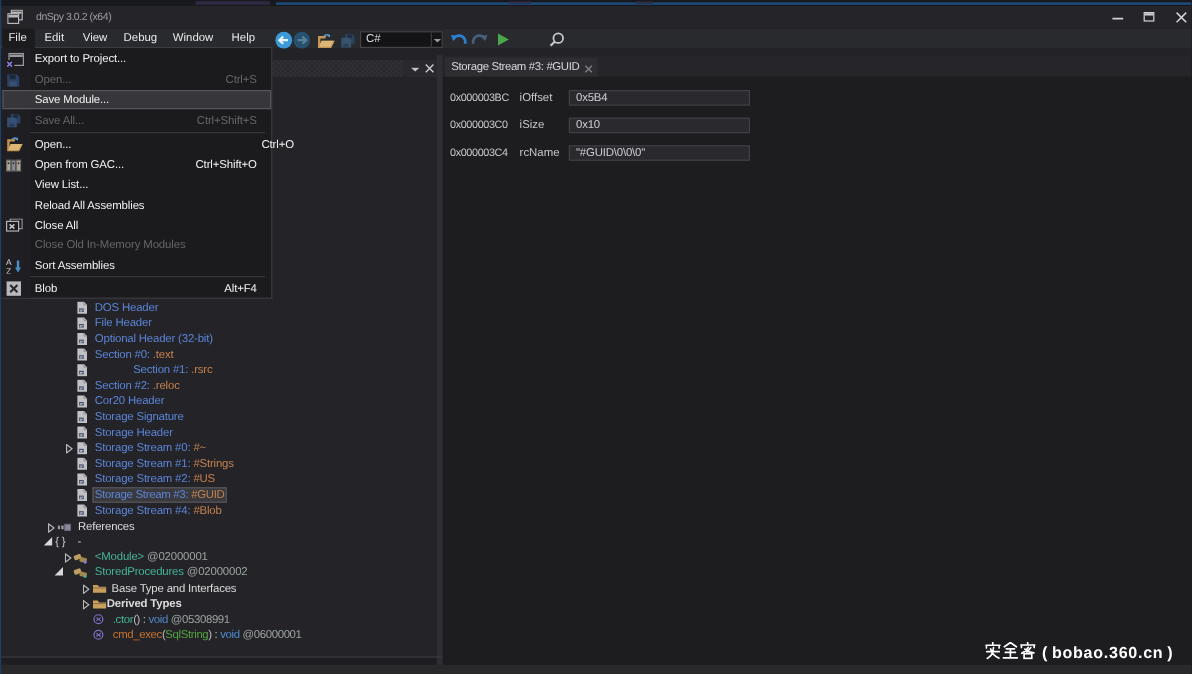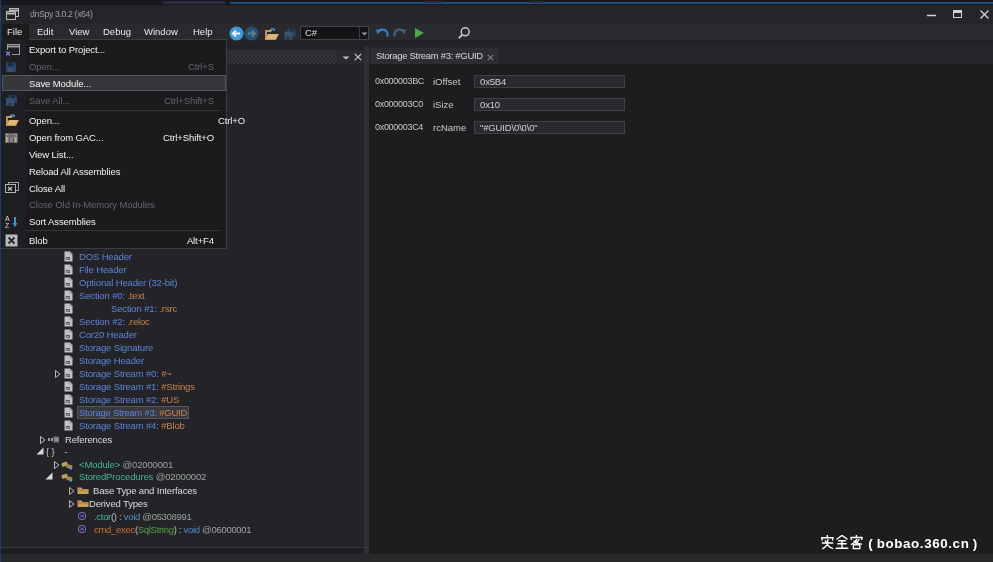--- a/index.html
+++ b/index.html
@@ -194,21 +194,21 @@
 <div class="trow" style="left:79px;top:380px;"><span class="blue">Storage Stream #1: </span><span class="tan">#Strings</span></div>
 <div class="trow" style="left:79px;top:393px;"><span class="blue">Storage Stream #2: </span><span class="tan">#US</span></div>
 <div class="abs" style="left:77px;top:406px;width:112px;height:13px;background:#3a3a3e;border:1px solid #56565b;box-sizing:border-box;"></div>
 <div class="trow" style="left:79px;top:406px;letter-spacing:-0.25px;"><span class="blue">Storage Stream #3: </span><span class="tan">#GUID</span></div>
 <div class="trow" style="left:79px;top:419px;"><span class="blue">Storage Stream #4: </span><span class="tan">#Blob</span></div>
 <div class="trow wht" style="left:65px;top:433px;">References</div>
 <div class="trow" style="left:46px;top:445px;"><span style="color:#c8c8ca;">{ }</span><span style="color:#c8c8ca;padding-left:10px;">-</span></div>
 <div class="trow" style="left:79px;top:458px;"><span class="teal">&lt;Module&gt;</span><span class="gry"> @02000001</span></div>
 <div class="trow" style="left:79px;top:470px;"><span class="teal">StoredProcedures</span><span class="gry"> @02000002</span></div>
 <div class="trow wht" style="left:93px;top:484px;">Base Type and Interfaces</div>
-<div class="trow wht" style="left:89px;top:497px;">Derived Types</div>
+<div class="trow wht" style="left:89px;top:497px;font-weight:bold;">Derived Types</div>
 <div class="trow" style="left:94px;top:510px;letter-spacing:-0.3px;"><span class="teal">.ctor</span><span class="pgry">() : </span><span class="vblue">void</span><span class="gry"> @05308991</span></div>
 <div class="trow" style="left:94px;top:523px;letter-spacing:-0.3px;"><span class="orng">cmd_exec</span><span class="pgry">(</span><span class="grn">SqlString</span><span class="pgry">) : </span><span class="vblue">void</span><span class="gry"> @06000001</span></div>
 
 <div class="ticon" style="left:64px;top:251px;">
     <svg width="9" height="11">
 <path d="M0.5 0.5h5.5l2.5 2.5v7.5H0.5z" fill="#c2c2c6"></path>
       <path d="M6 0.5V3h2.5" fill="none" stroke="#8a8a8e" stroke-width="0.8"></path>
 <rect x="1.8" y="6" width="4" height="3" fill="#44506a"></rect>
       <path d="M2.4 7.4h2.8M2.4 8.3h1.8" stroke="#e8e8ea" stroke-width="0.55"></path>
     </svg>

